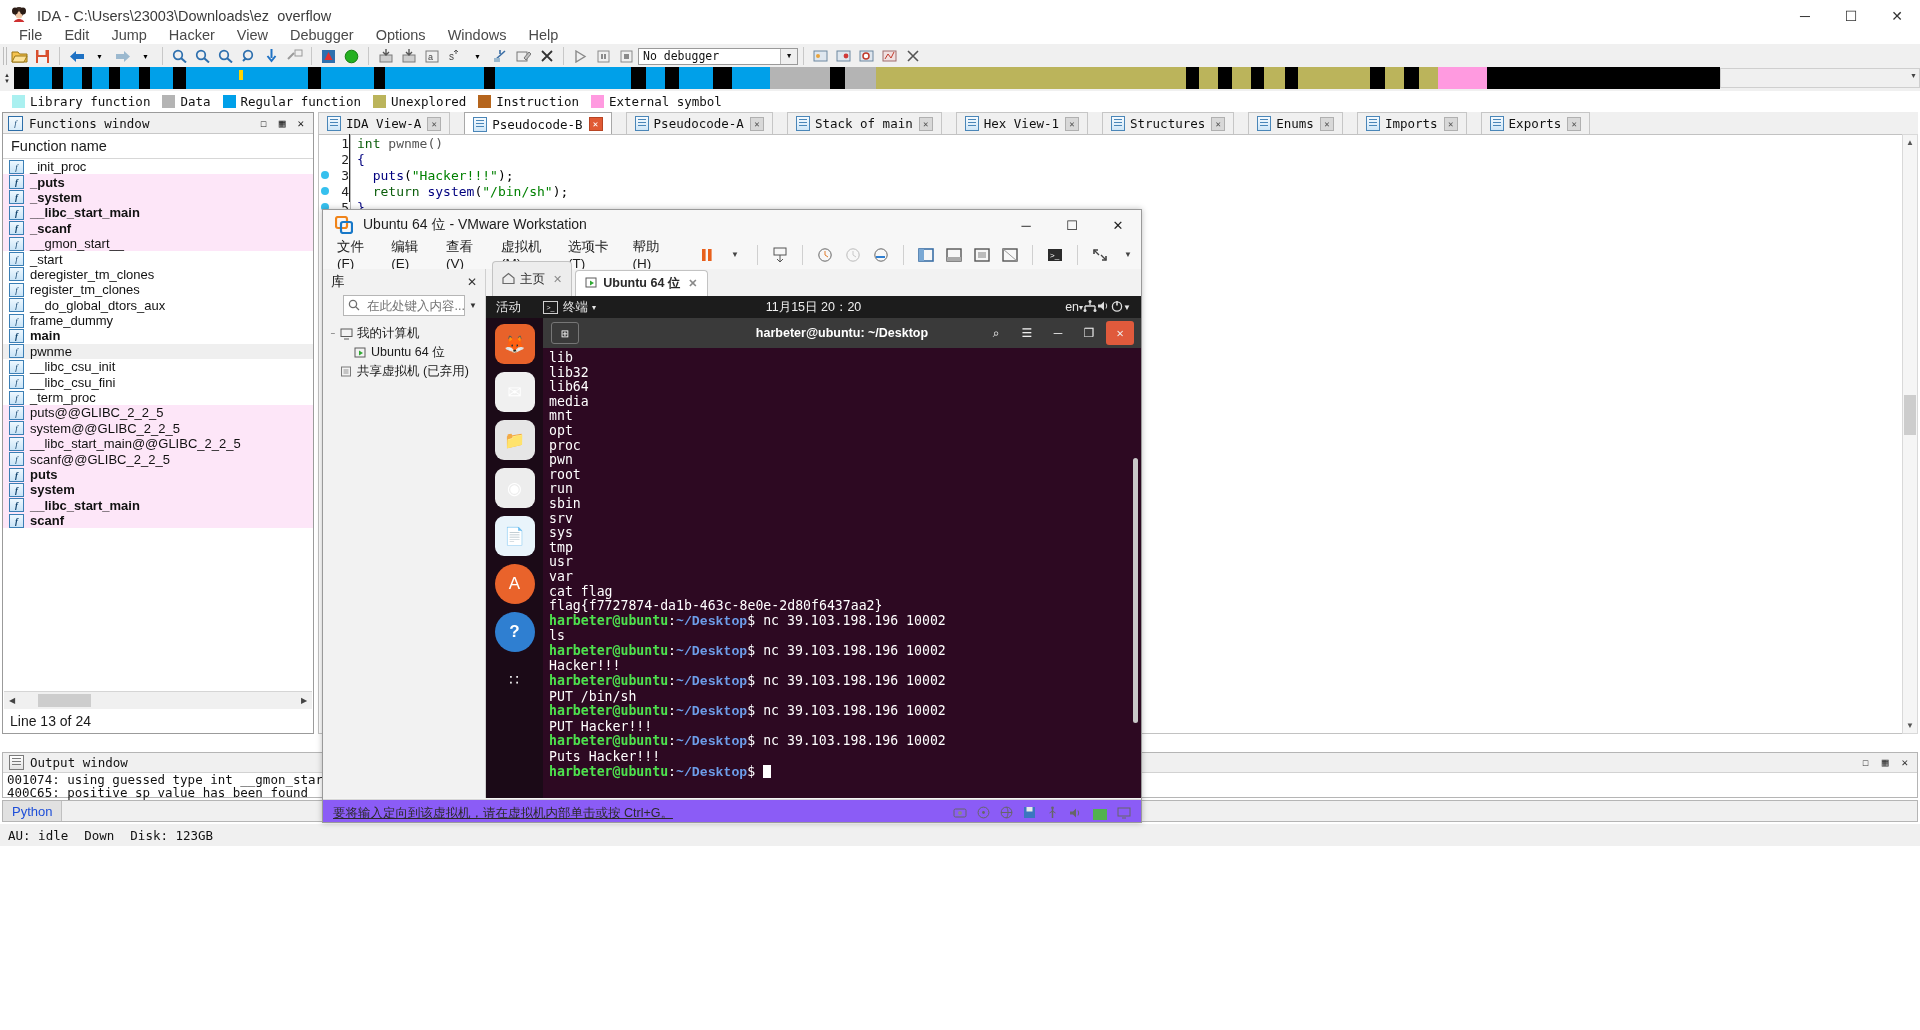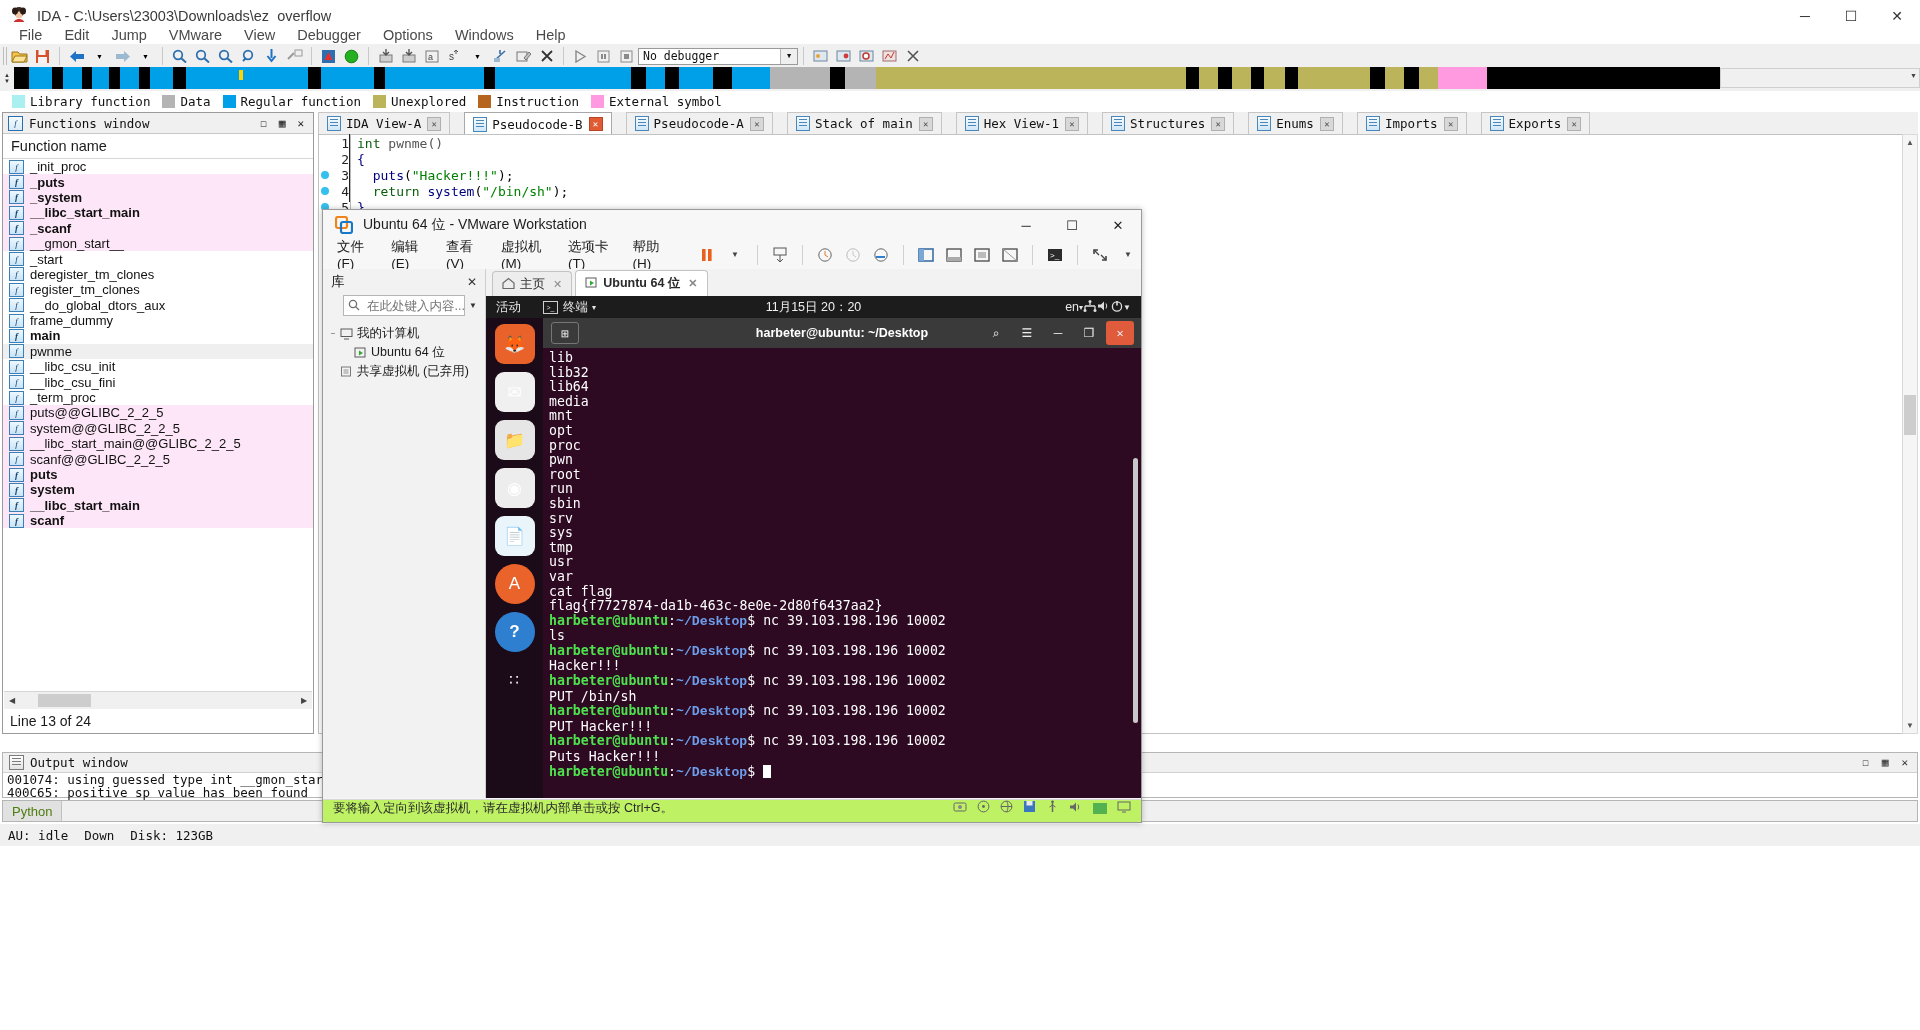--- a/index.html
+++ b/index.html
@@ -95,21 +95,21 @@
   
   .outwin{position:absolute;left:2px;top:752px;width:1916px;height:46px;background:#fff;border:1px solid #b5b5b5;box-sizing:border-box;}
   .outwin-title{height:19px;background:#f0f0f0;border-bottom:1px solid #d2d2d2;display:flex;align-items:center;
      font-family:"DejaVu Sans Mono",monospace;font-size:12.5px;color:#111;}
   .outwin-title .oi{width:13px;height:13px;background:linear-gradient(#fff,#e3e3e3);border:1px solid #7b7b7b;margin:0 6px 0 6px;position:relative;}
   .outwin-title .oi:after{content:"";position:absolute;left:2px;top:2px;right:2px;height:1px;background:#7b7b7b;box-shadow:0 3px 0 #7b7b7b,0 6px 0 #7b7b7b;}
   .outwin-title .obtns{margin-left:auto;display:flex;gap:13px;padding-right:9px;font-size:11px;color:#333;}
   .outline{font-family:"DejaVu Sans Mono",monospace;font-size:12.5px;color:#111;padding-left:4px;line-height:13px;white-space:pre;}
 
   .pybar{position:absolute;left:2px;top:800px;width:1916px;height:22px;background:#f0f0f0;border:1px solid #b5b5b5;box-sizing:border-box;display:flex;align-items:center;}
-  .pybtn{height:20px;padding:0 9px;display:flex;align-items:center;font-size:13px;color:#4d7c0f;background:#e1e1e1;border-right:1px solid #c0c0c0;}
+  .pybtn{height:20px;padding:0 9px;display:flex;align-items:center;font-size:13px;color:#1d4ed8;background:#e1e1e1;border-right:1px solid #c0c0c0;}
 
   .statusbar{position:absolute;left:0;top:824px;width:1920px;height:22px;background:#f0f0f0;display:flex;align-items:center;
      font-size:12.5px;color:#111;font-family:"DejaVu Sans Mono",monospace;}
   .statusbar .s{padding:0 8px;}
 
   
   .vm{position:absolute;left:322px;top:209px;width:820px;height:614px;background:#f5f5f5;border:1px solid #9a9a9a;box-sizing:border-box;
       box-shadow:0 0 6px rgba(0,0,0,.25);}
   .vm-title{height:30px;background:#f7f7f7;display:flex;align-items:center;}
   .vm-title .vi{width:18px;height:18px;margin:0 10px 0 12px;position:relative;}
@@ -132,21 +132,21 @@
   .vm-search .mag{font-size:11px;color:#777;margin-right:5px;}
   .vm-search input{border:none;outline:none;font-size:12.5px;color:#6f6f6f;width:100px;background:transparent;font-family:"Liberation Sans",sans-serif;}
   .vm-search .dn{margin-left:auto;font-size:8px;color:#333;}
   .vm-tree{margin-top:8px;font-size:12.5px;color:#1a1a1a;}
   .vm-tree .tr{height:19px;display:flex;align-items:center;white-space:nowrap;}
   .vm-tree .tr .tw{width:12px;text-align:center;font-size:8px;color:#555;}
   .vm-tree .tr .ic{width:14px;height:13px;margin-right:4px;display:flex;align-items:center;justify-content:center;font-size:10px;}
 
   .vm-right{flex:1;display:flex;flex-direction:column;background:#f2f2f2;min-width:0;}
   .vm-tabs{height:27px;display:flex;align-items:flex-end;padding-left:6px;background:#f2f2f2;}
-  .vmtab{height:25px;display:flex;align-items:center;padding:0 9px;border:1px solid #c3c3c3;border-bottom:none;
+  .vmtab{height:35px;display:flex;align-items:center;padding:0 9px;border:1px solid #c3c3c3;border-bottom:none;
     border-radius:4px 4px 0 0;background:#ededed;margin-right:3px;font-size:12.5px;color:#2a2a2a;box-sizing:border-box;}
   .vmtab.active{background:#fff;height:26px;font-weight:bold;}
   .vmtab .ti3{margin-right:5px;font-size:11px;color:#555;}
   .vmtab .x{margin-left:8px;font-size:11px;color:#8a8a8a;}
 
   .guest{flex:1;position:relative;background:#2c0a21;overflow:hidden;}
   .gnome-top{height:22px;background:#1c1c1c;display:flex;align-items:center;color:#e6e6e6;font-size:12.5px;padding:0 10px;}
   .gnome-top .act{margin-right:22px;}
   .gnome-top .tterm{display:flex;align-items:center;}
   .gnome-top .tterm .tico{width:13px;height:11px;border:1px solid #cfcfcf;margin-right:5px;font-size:7px;display:flex;align-items:center;justify-content:center;color:#ddd;}
@@ -165,22 +165,22 @@
   .termbar .tbtn2{width:28px;height:24px;display:flex;align-items:center;justify-content:center;font-size:12px;color:#eee;}
   .termbar .tbtn2.cl{background:#e05a3c;border-radius:3px;margin-right:5px;}
   .termbody{flex:1;position:relative;overflow:hidden;padding:3px 0 0 6px;}
   .tline{font-family:"DejaVu Sans Mono",monospace;font-size:13.2px;line-height:14.6px;color:#ffffff;white-space:pre;}
   .g{color:#4ee24e;font-weight:bold;}
   .b{color:#6d9eeb;font-weight:bold;font-family:Liberation Mono, monospace;}
   .w{color:#ffffff;}
   .cur{display:inline-block;width:8px;height:13px;background:#ffffff;vertical-align:-2px;}
   .term-sb{position:absolute;right:3px;top:110px;width:5px;height:265px;background:#c8c8c8;border-radius:3px;}
 
-  .vm-status{position:absolute;left:0;right:0;bottom:0;height:23px;background:#bef264;border-top:1px solid #d7d7d7;
-    display:flex;align-items:flex-start;font-size:12.5px;color:#2b2b2b;padding-left:10px;box-sizing:border-box;}
+  .vm-status{position:absolute;left:0;right:0;bottom:0;height:23px;background:#8b5cf6;border-top:1px solid #d7d7d7;
+    display:flex;align-items:flex-end;font-size:12.5px;color:#2b2b2b;padding-left:10px;box-sizing:border-box;text-decoration:underline;}
   .vm-status .icons{margin-left:auto;display:flex;align-items:center;gap:10px;padding-right:10px;font-size:12px;color:#555;}
   .vm-status .icons .greenbox{width:14px;height:11px;background:#53b14f;display:inline-block;}
 </style>
 </head>
 <body>
 
 <div id="root">
 
   <div class="ida-titlebar">
     <div class="tb-icon">
@@ -197,21 +197,21 @@
       <div class="winbtn">─</div>
       <div class="winbtn">☐</div>
       <div class="winbtn close">✕</div>
     </div>
   </div>
 
   <div class="ida-menubar" id="ida-menu">
       <div class="mi">File</div>
       <div class="mi">Edit</div>
       <div class="mi">Jump</div>
-      <div class="mi">VMware</div>
+      <div class="mi">Hacker</div>
       <div class="mi">View</div>
       <div class="mi">Debugger</div>
       <div class="mi">Options</div>
       <div class="mi">Windows</div>
       <div class="mi">Help</div>
     </div>
 
   <div class="ida-toolbar">
     <div class="tb-grip"></div>
     <div class="tbbtn">

